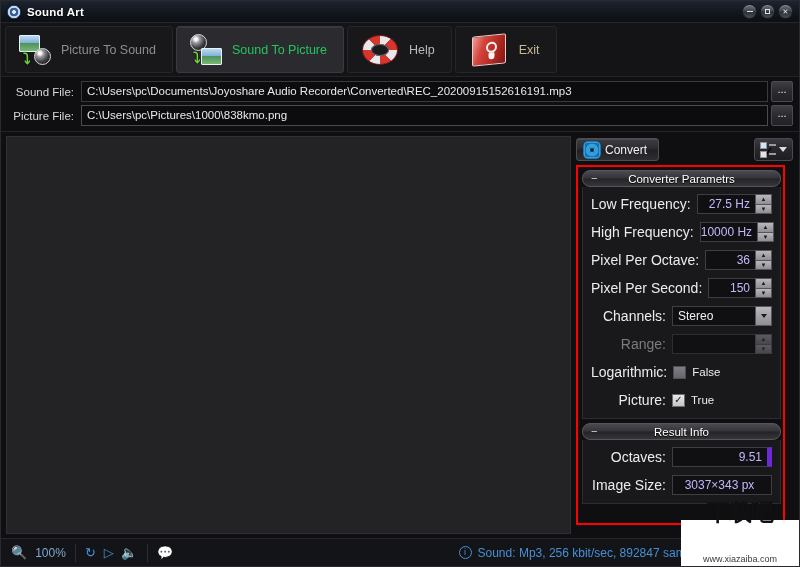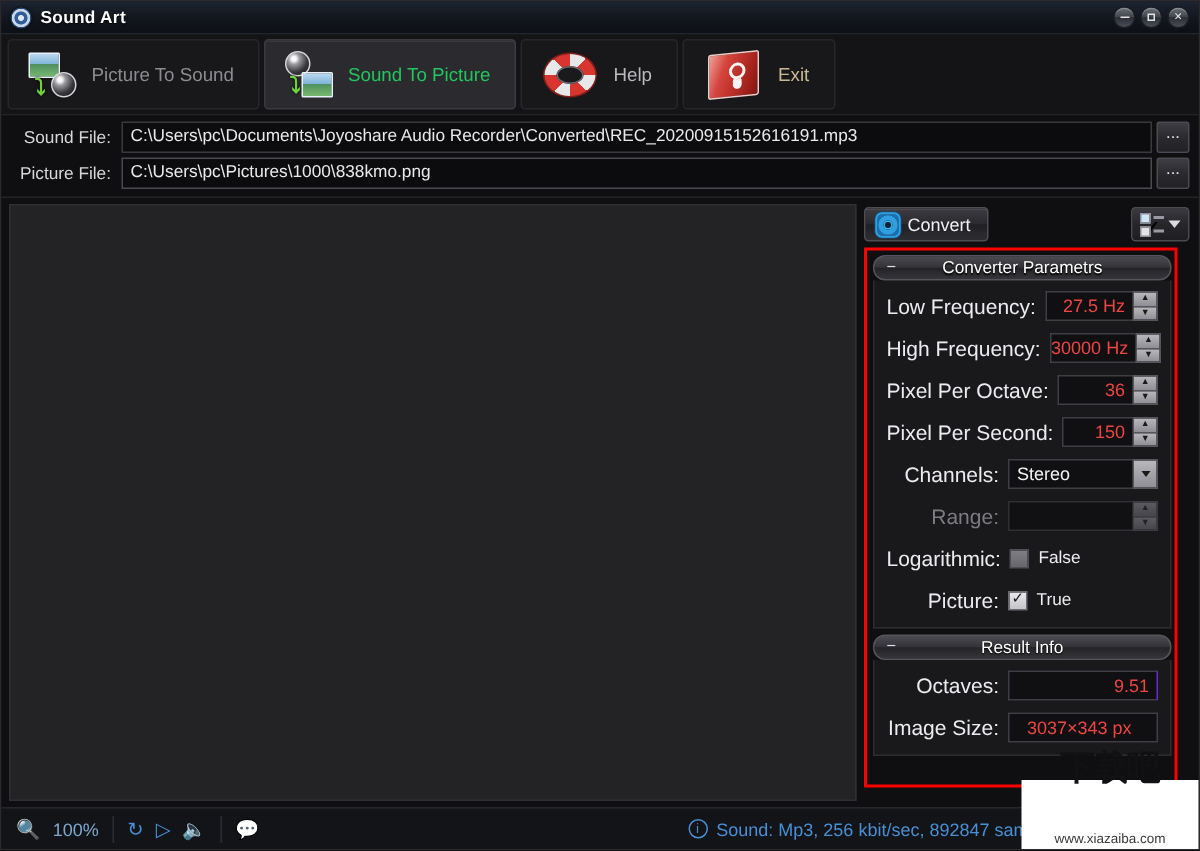--- a/index.html
+++ b/index.html
@@ -223,21 +223,21 @@
   .frow:last-child { margin-bottom: 0; }
   .flabel {
     flex: 1; text-align: right; padding-right: 6px;
     font-size: 14px; color: #ececf0; white-space: nowrap;
   }
   .flabel.disabled { color: #7b7b80; }
 
   .spin { display: flex; width: 100px; height: 20px; }
   .spin-field {
     flex: 1; background: #101012; border: 1px solid #3e3e44; border-right: none;
-    color: #ef4444; font-size: 12px; text-align: right;
+    color: #c4b5fd; font-size: 12px; text-align: right;
     line-height: 18px; padding-right: 5px; overflow: hidden; white-space: nowrap;
   }
   .spin-btns { width: 17px; display: flex; flex-direction: column; }
   .spin-up, .spin-dn {
     flex: 1; display: flex; align-items: center; justify-content: center;
     background: linear-gradient(180deg,#b8b8bc 0%,#8e8e94 100%);
     border: 1px solid #55555c; font-size: 6px; color: #1a1a1c; line-height: 1;
     cursor: pointer;
   }
   .spin-dn { border-top: none; }
@@ -411,21 +411,21 @@
               <span class="spin-btns">
                 <span class="spin-up">▲</span>
                 <span class="spin-dn">▼</span>
               </span>
             </span>
           </div>
 
           <div class="frow">
             <span class="flabel">High Frequency:</span>
             <span class="spin">
-              <span class="spin-field">30000 Hz</span>
+              <span class="spin-field">10000 Hz</span>
               <span class="spin-btns">
                 <span class="spin-up">▲</span>
                 <span class="spin-dn">▼</span>
               </span>
             </span>
           </div>
 
           <div class="frow">
             <span class="flabel">Pixel Per Octave:</span>
             <span class="spin">
@@ -490,21 +490,21 @@
 
       <div class="group">
         <div class="group-head">
           <span class="group-collapse">−</span>
           <span class="group-title">Result Info</span>
         </div>
         <div class="group-body">
           <div class="frow">
             <span class="flabel">Octaves:</span>
             <span class="spin">
-              <span class="spin-field" style="border-right:1px solid #6d28d9">9.51</span>
+              <span class="spin-field" style="border-right:5px solid #6d28d9">9.51</span>
             </span>
           </div>
           <div class="frow">
             <span class="flabel">Image Size:</span>
             <span class="spin">
               <span class="spin-field" style="border-right:1px solid #3e3e44;text-align:center">3037×343 px</span>
             </span>
           </div>
         </div>
       </div>

